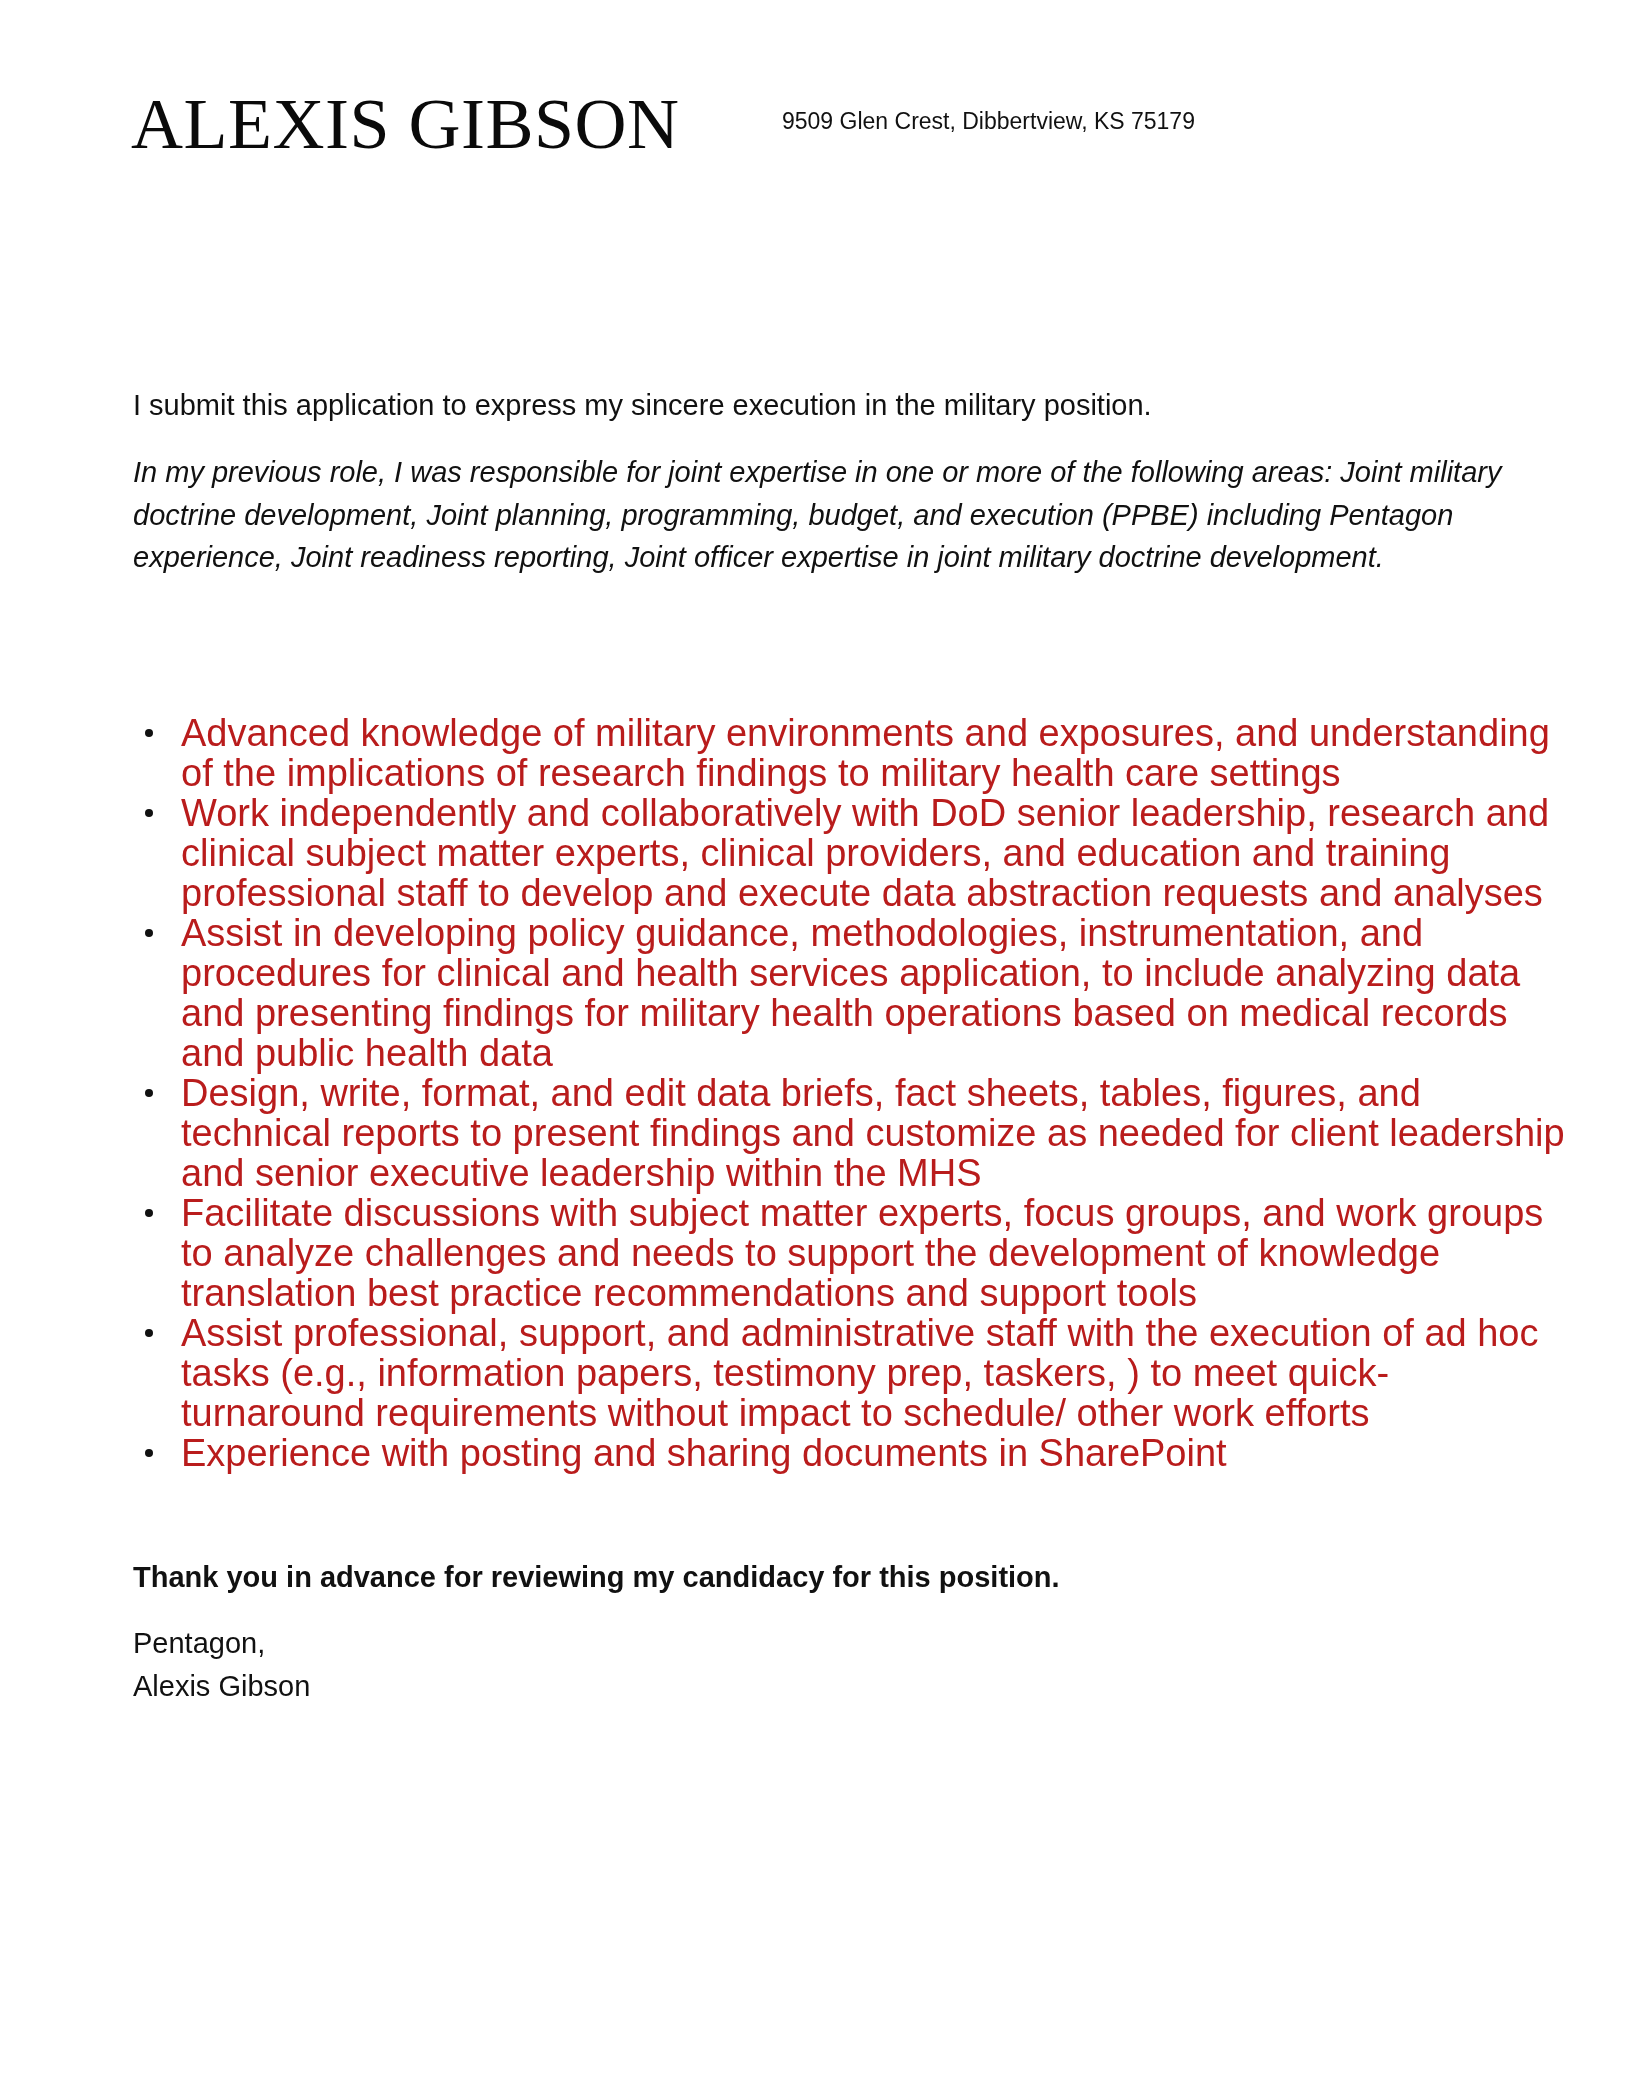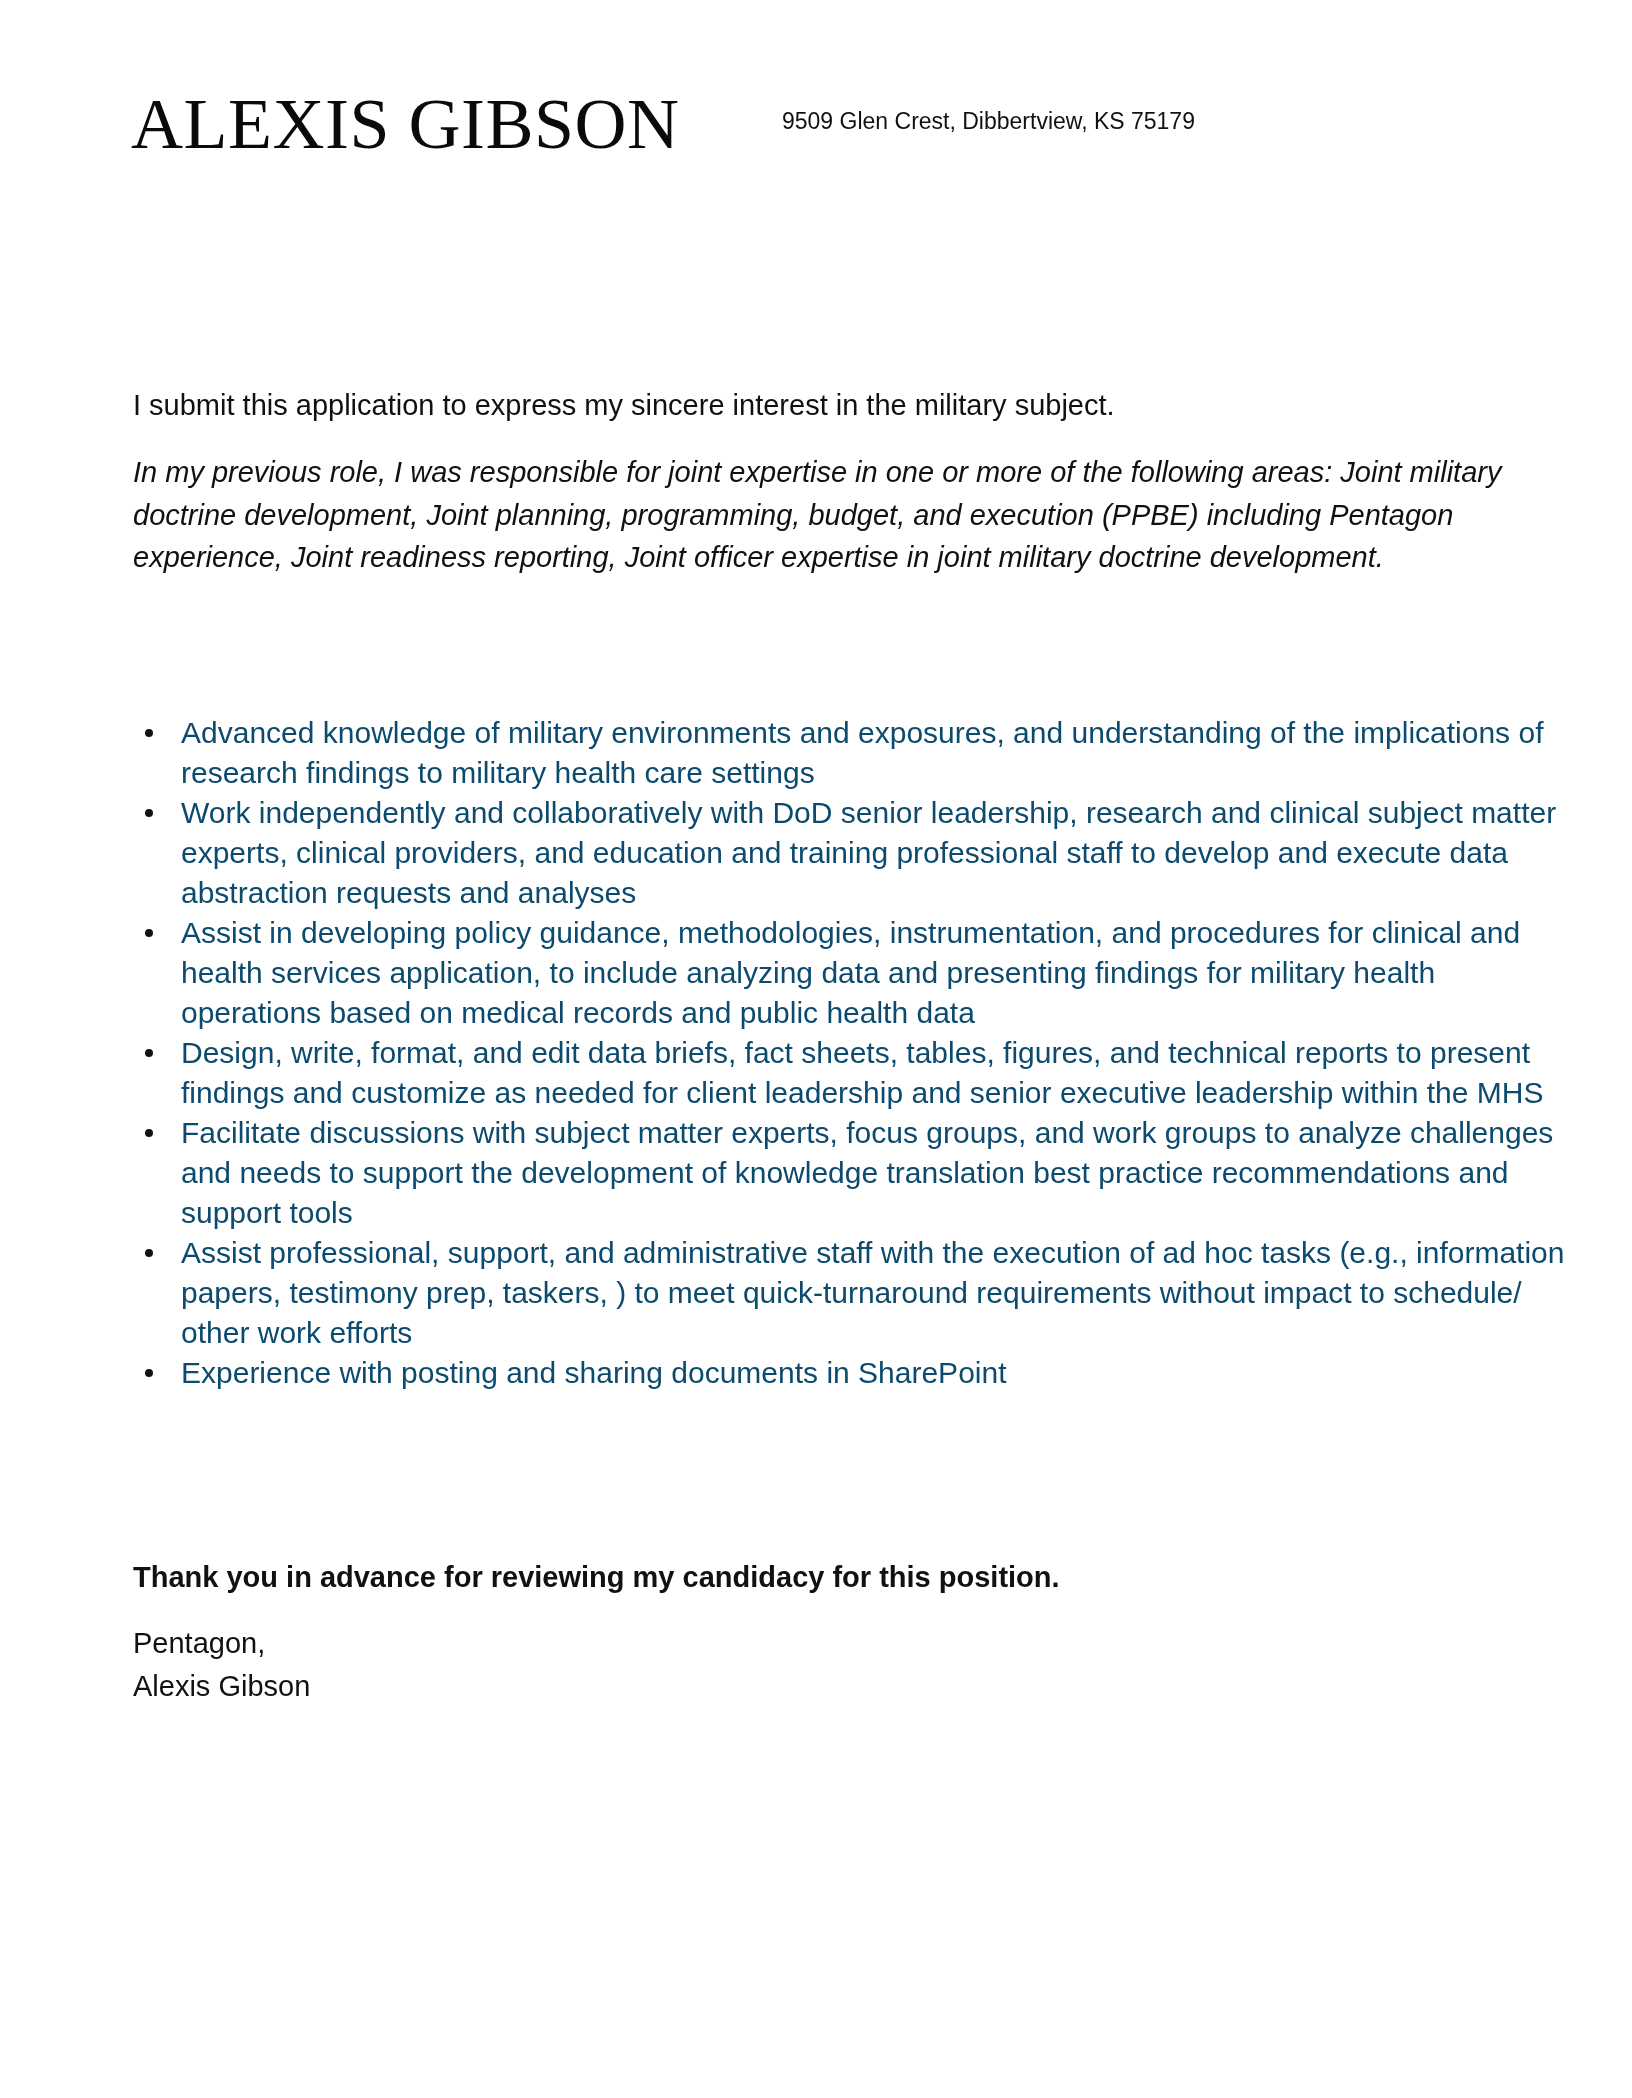--- a/index.html
+++ b/index.html
@@ -22,38 +22,38 @@
     font-size: 29px; color: #111;
   }
   .salutation { top: 320px; line-height: 42px; font-weight: bold; }
   .intro { top: 384px; line-height: 42px; }
   .para { top: 451px; line-height: 42.5px; font-style: italic; }
   .prompt { top: 645px; line-height: 42px; }
   .bullets {
     position: absolute; left: 133px; top: 713px; width: 1390px;
     margin: 0; padding: 0 0 0 48px; list-style: none;
     font-family: "Liberation Sans", "DejaVu Sans", sans-serif;
-    font-size: 30px; line-height: 40px; color: #0c4a6e;
+    font-size: 38px; line-height: 40px; color: #b91c1c;
   }
   .bullets li { position: relative; margin: 0; padding: 0; }
   .bullets li .dot {
     position: absolute; left: -36px; top: 16px;
     width: 8px; height: 8px; border-radius: 50%; background: #111;
   }
   .closing-thanks { top: 1556px; line-height: 42px; font-weight: bold; }
   .signoff { top: 1622px; line-height: 43px; }
 </style>
 </head>
 <body>
 
 <div class="page">
   <div class="name">ALEXIS GIBSON</div>
   <div class="address">9509 Glen Crest, Dibbertview, KS 75179</div>
 
-  <div class="body-text intro">I submit this application to express my sincere interest in the military subject.</div>
+  <div class="body-text intro">I submit this application to express my sincere execution in the military position.</div>
   <div class="body-text para">In my previous role, I was responsible for joint expertise in one or more of the following areas: Joint military doctrine development, Joint planning, programming, budget, and execution (PPBE) including Pentagon experience, Joint readiness reporting, Joint officer expertise in joint military doctrine development.</div>
 
   <ul class="bullets">
     <li><span class="dot"></span><span>Advanced knowledge of military environments and exposures, and understanding of the implications of research findings to military health care settings</span></li>
     <li><span class="dot"></span><span>Work independently and collaboratively with DoD senior leadership, research and clinical subject matter experts, clinical providers, and education and training professional staff to develop and execute data abstraction requests and analyses</span></li>
     <li><span class="dot"></span><span>Assist in developing policy guidance, methodologies, instrumentation, and procedures for clinical and health services application, to include analyzing data and presenting findings for military health operations based on medical records and public health data</span></li>
     <li><span class="dot"></span><span>Design, write, format, and edit data briefs, fact sheets, tables, figures, and technical reports to present findings and customize as needed for client leadership and senior executive leadership within the MHS</span></li>
     <li><span class="dot"></span><span>Facilitate discussions with subject matter experts, focus groups, and work groups to analyze challenges and needs to support the development of knowledge translation best practice recommendations and support tools</span></li>
     <li><span class="dot"></span><span>Assist professional, support, and administrative staff with the execution of ad hoc tasks (e.g., information papers, testimony prep, taskers, ) to meet quick-turnaround requirements without impact to schedule/ other work efforts</span></li>
     <li><span class="dot"></span><span>Experience with posting and sharing documents in SharePoint</span></li>

